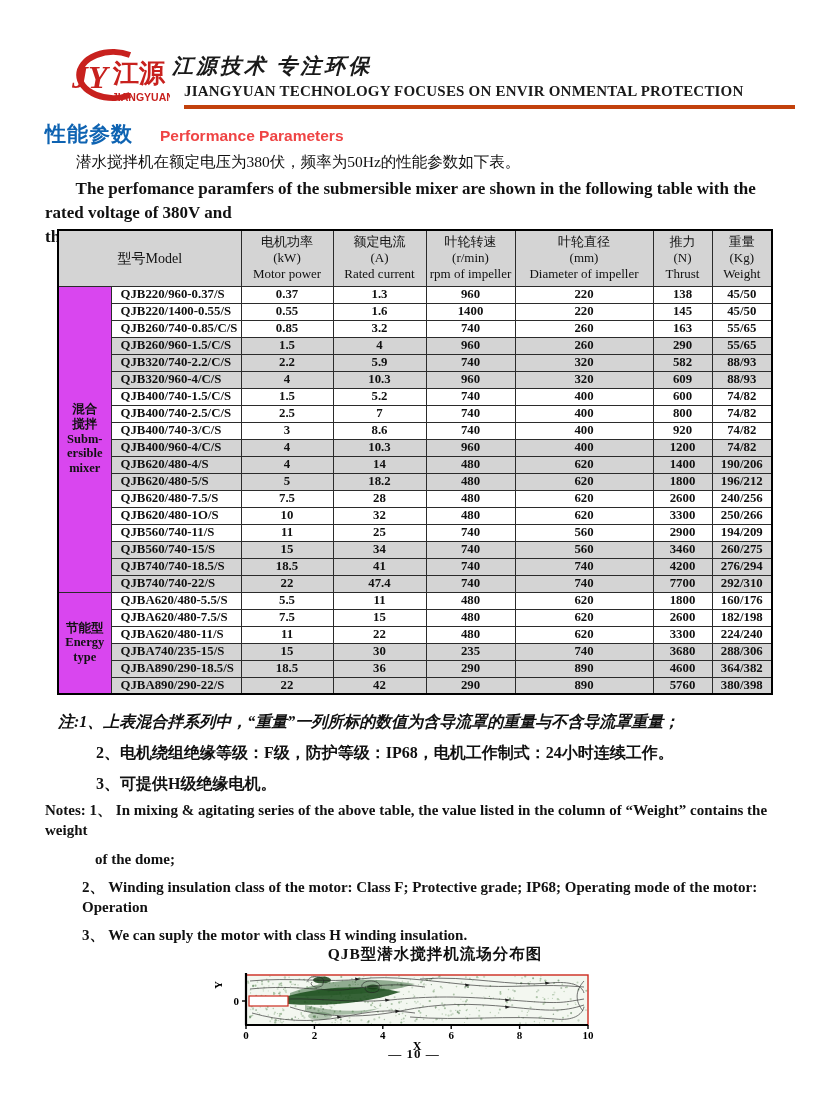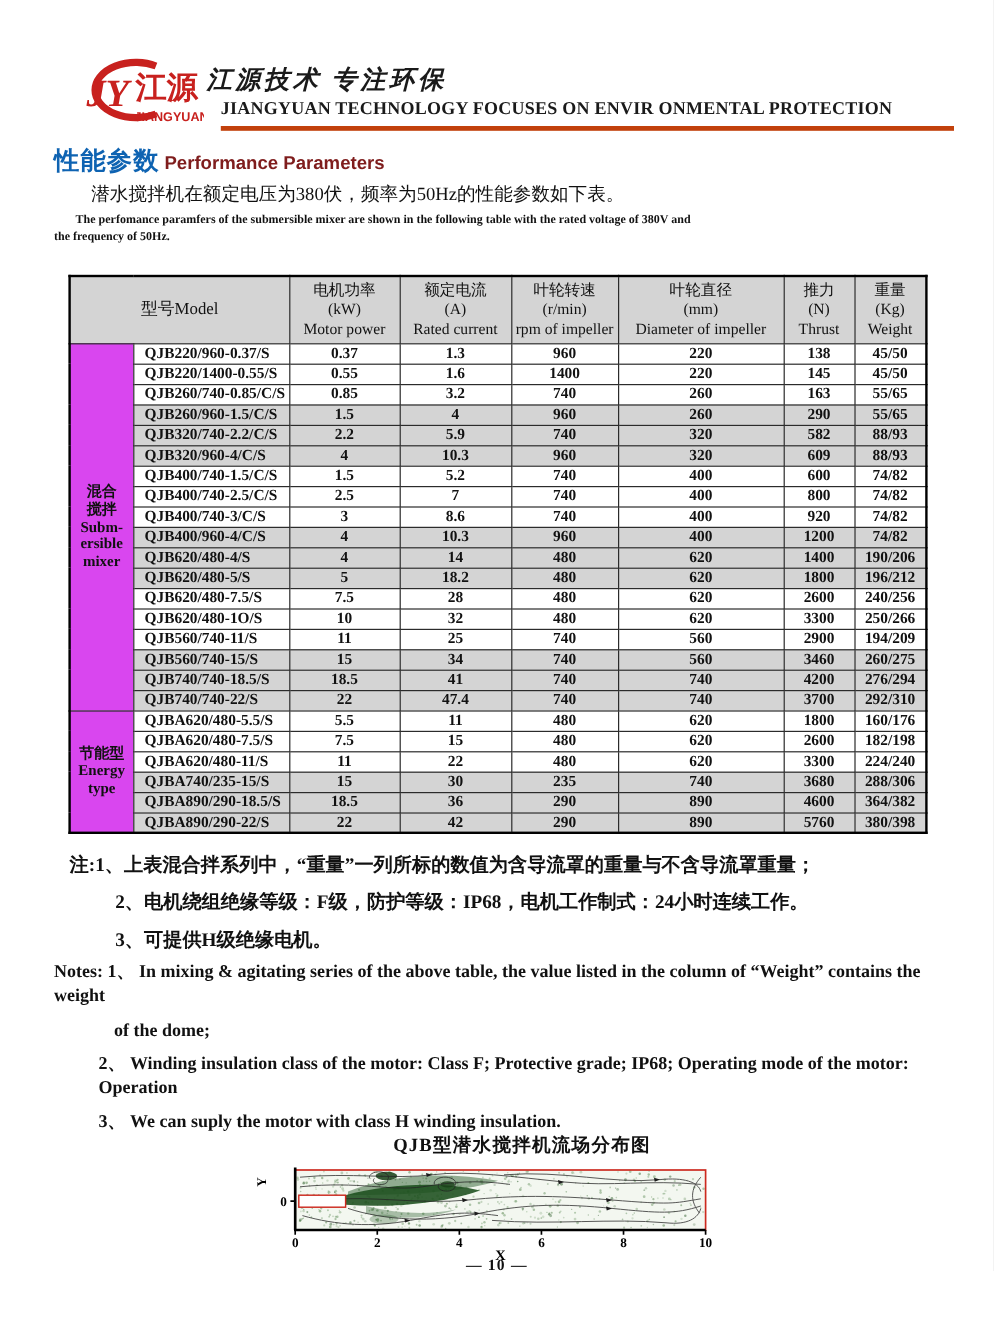--- a/index.html
+++ b/index.html
@@ -16,26 +16,26 @@
     font-size:21px; font-weight:bold; letter-spacing:3px; color:#1a1a1a;
     font-style:italic;
   }
   .slogan-en {
     font-size:15px; font-weight:bold; color:#1a1a1a; letter-spacing:0.2px;
     margin-top:3px; padding-bottom:5px; border-bottom:4px solid #c2410c;
     white-space:nowrap;
     margin-left:12px;
   }
   
-  .sec-title { position:absolute; left:45px; top:120px; display:flex; align-items:baseline; gap:4px; }
+  .sec-title { position:absolute; left:45px; top:120px; display:flex; align-items:baseline; gap:27px; }
   .sec-title-cn { font-family:"Liberation Sans","DejaVu Sans",sans-serif; font-size:21px; font-weight:bold; color:#0e63b2; letter-spacing:1px; }
-  .sec-title-en { font-family:"Liberation Sans","DejaVu Sans",sans-serif; font-size:15.5px; font-weight:600; color:#7f1d1d; }
+  .sec-title-en { font-family:"Liberation Sans","DejaVu Sans",sans-serif; font-size:15.5px; font-weight:600; color:#ef4444; }
   .intro { position:absolute; left:45px; top:152px; width:748px; }
   .intro-cn { font-size:15.5px; text-indent:2em; margin-bottom:4px; }
-  .intro-en { font-size:10px; font-weight:600; line-height:1.42; }
+  .intro-en { font-size:17px; font-weight:600; line-height:1.42; }
   .intro-en .l1 { text-indent:1.8em; }
   
   .tbl-wrap { position:absolute; left:57px; top:229px; width:716px; }
   table.perf { width:714px; border-collapse:collapse; table-layout:fixed; border:2px solid #000; }
   table.perf th, table.perf td { border:1px solid #2b2b2b; }
   table.perf thead th {
     background:#d4d4d4; font-weight:normal; height:56px;
     font-size:13px; line-height:1.22; text-align:center; vertical-align:middle;
   }
   table.perf thead th.model-h { font-size:14px; }
@@ -47,21 +47,21 @@
   table.perf tbody tr.shaded td { background:#d4d4d4; }
   table.perf tbody td.grp {
     background:#d946ef; font-weight:bold; font-size:12.5px; line-height:1.18;
     text-align:center; vertical-align:middle;
   }
   
   .notes-cn { position:absolute; left:58px; top:712px; width:750px; font-size:16px; font-weight:600; }
   .notes-cn .line { margin-bottom:11px; line-height:1.25; }
   .notes-en { position:absolute; left:45px; top:800px; width:762px; font-size:15px; font-weight:600; }
   .notes-en .line { margin-bottom:8px; line-height:1.35; }
-  .ind-0 { padding-left:0; } .ind-1 { padding-left:38px; }
+  .ind-0 { padding-left:0;font-style:italic; } .ind-1 { padding-left:38px; }
   .eind-0 { padding-left:0; } .eind-1 { padding-left:37px; } .eind-2 { padding-left:50px; }
   
   .figure { position:absolute; left:210px; top:944px; width:420px; }
   .fig-title { text-align:center; font-size:15.5px; font-weight:bold; letter-spacing:1px; margin-bottom:2px; padding-left:30px; }
   .fig-svg { display:block; }
   
   .page-num { position:absolute; left:0; top:1046px; width:828px; text-align:center; font-size:13px; font-weight:600; letter-spacing:1px; }
 </style>
 </head>
 <body>
@@ -301,21 +301,21 @@
             <td>740</td>
             <td>4200</td>
             <td>276/294</td>
           </tr>
           <tr class="shaded">
             <td class="model">QJB740/740-22/S</td>
             <td>22</td>
             <td>47.4</td>
             <td>740</td>
             <td>740</td>
-            <td>3700</td>
+            <td>7700</td>
             <td>292/310</td>
           </tr>
           <tr>
             <td class="grp" rowspan="6">
               <div>节能型</div>
               <div>Energy</div>
               <div>type</div>
             </td>
             <td class="model">QJBA620/480-5.5/S</td>
             <td>5.5</td>

